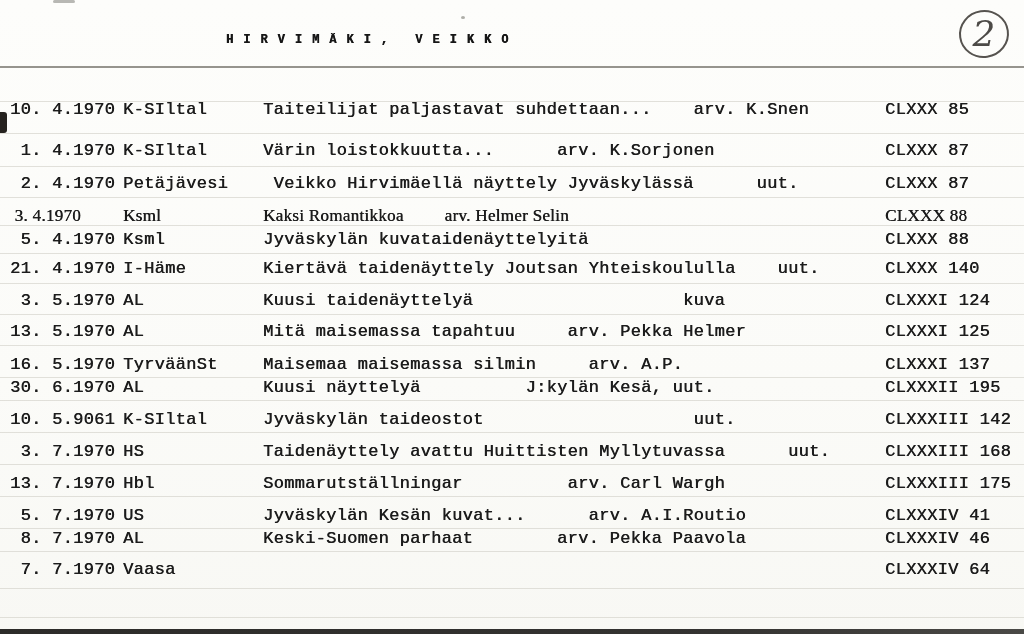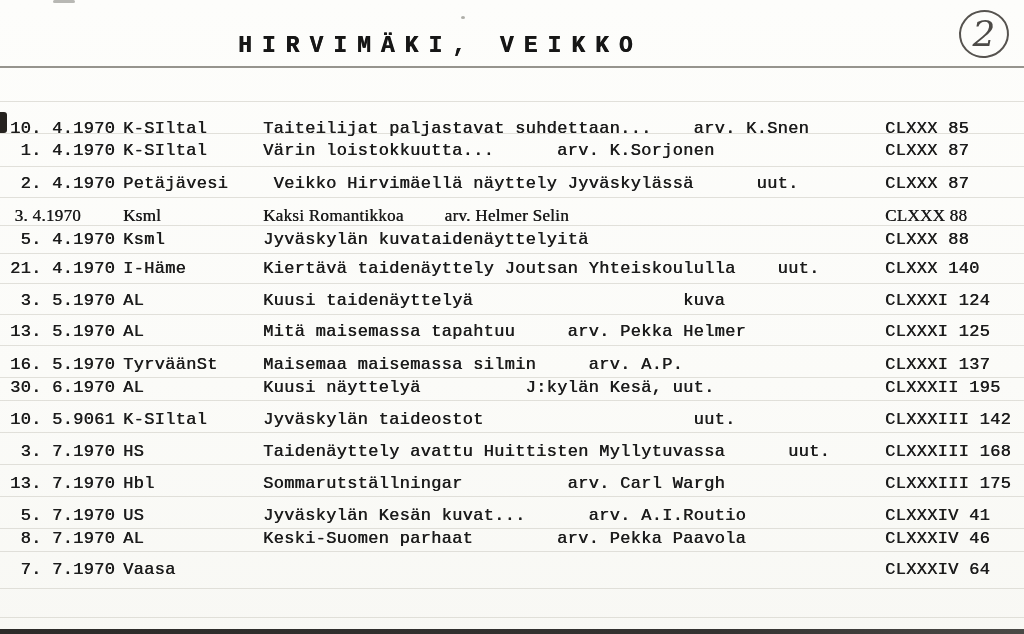--- a/index.html
+++ b/index.html
@@ -11,22 +11,22 @@
   .card{
     position:relative;width:1024px;height:634px;
     background:linear-gradient(180deg,#fdfdfb 0%,#fbfbf8 60%,#f8f8f4 100%);
     color:#1f1f1f;
   }
   .ruled-line{
     position:absolute;left:0;width:1024px;height:1px;
     background:#d3d1ca;opacity:.65;
   }
   .header-title{
-    position:absolute;left:238px;top:33px;
-    font-size:23px;font-weight:700;letter-spacing:10px;
+    position:absolute;left:226px;top:33px;
+    font-size:12px;font-weight:700;letter-spacing:10px;
     white-space:pre;color:#161616;
     text-shadow:.4px 0 currentColor;
   }
   .header-divider{
     position:absolute;left:0;top:66px;width:1024px;height:2px;
     background:#96948e;
   }
   .page-annot{position:absolute;left:953px;top:4px;}
   .row{position:absolute;left:0;width:1024px;height:20px;font-size:17px;line-height:20px;}
   .row span{
@@ -88,21 +88,21 @@
   <div class="header-title">HIRVIMÄKI, VEIKKO</div>
 
   <div class="header-divider"></div>
 
   <svg class="page-annot" width="62" height="62" viewBox="0 0 62 62">
     <ellipse cx="31" cy="30" rx="24" ry="23" fill="none" stroke="#56534f" stroke-width="2" transform="rotate(-8 31 30)"></ellipse>
     <text x="31" y="42" text-anchor="middle" font-family="DejaVu Serif, serif" font-style="italic" font-size="36" fill="#4c4a47">2</text>
   </svg>
 
   <div id="rows">
-  <div class="row" style="top: 119px;">
+  <div class="row" style="top: 100px;">
     <span class="c-date">10. 4.1970</span>
     <span class="c-source">K-SIltal</span>
     <span class="c-body">Taiteilijat paljastavat suhdettaan...    arv. K.Snen</span>
     <span class="c-ref">CLXXX 85</span>
   </div>
 
   <div class="row" style="top: 141px;">
     <span class="c-date"> 1. 4.1970</span>
     <span class="c-source">K-SIltal</span>
     <span class="c-body">Värin loistokkuutta...      arv. K.Sorjonen</span>

